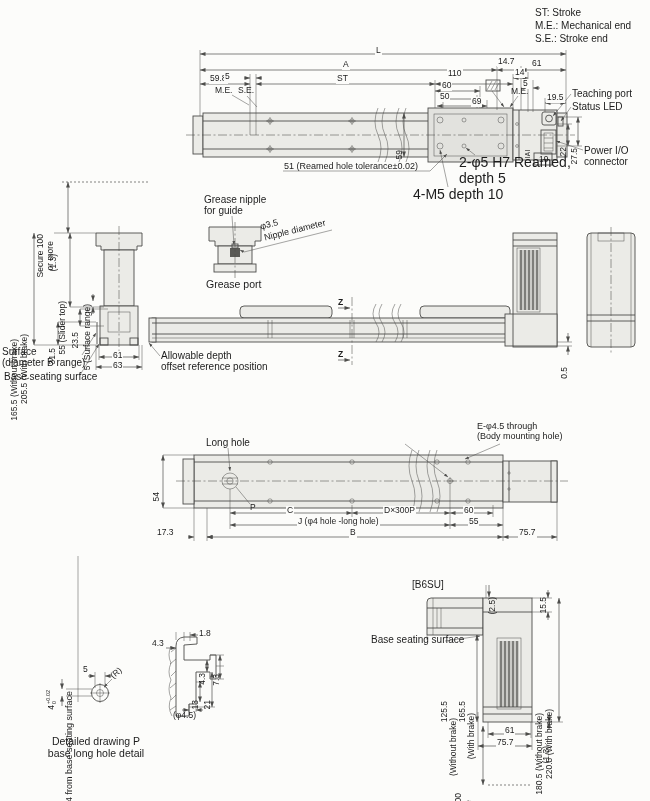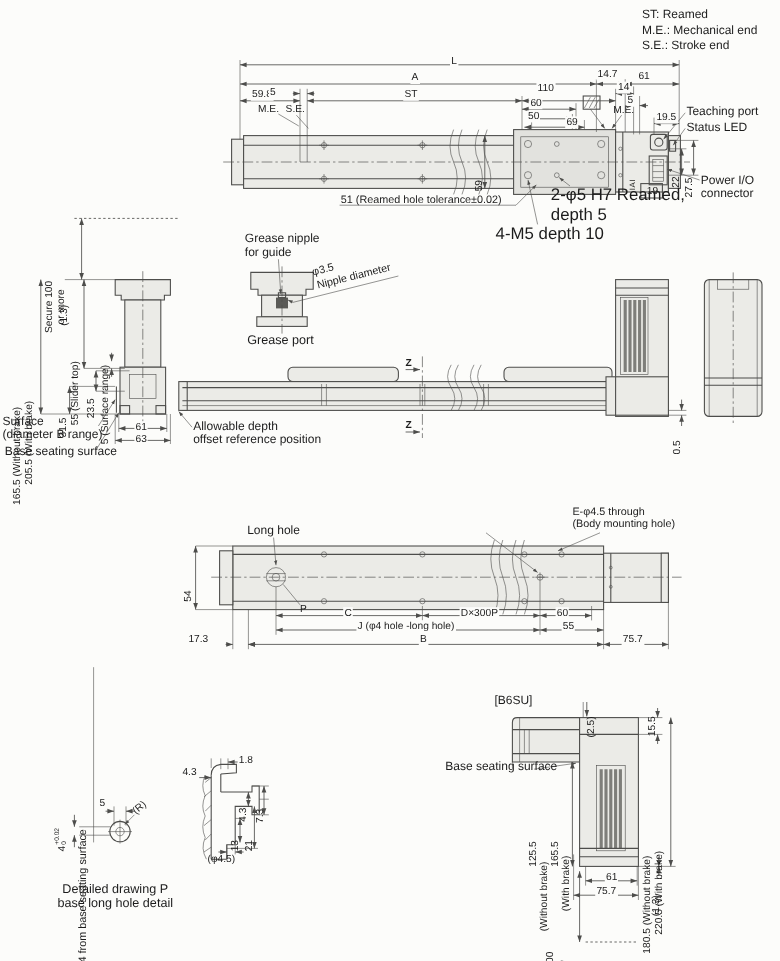--- a/index.html
+++ b/index.html
@@ -397,21 +397,21 @@
     <line class="thin" x1="478" y1="712" x2="478" y2="750"></line>
     <line class="thin" x1="532" y1="722" x2="532" y2="750"></line>
     <line class="dim" x1="478" y1="746" x2="532" y2="746" marker-start="url(#ae)" marker-end="url(#ae)"></line>
     <line class="dim" x1="549" y1="714" x2="549" y2="722" marker-end="url(#ae)"></line>
     <line class="dim" x1="549" y1="730" x2="549" y2="722" marker-end="url(#ae)"></line>
     <line class="dim" x1="483" y1="726" x2="483" y2="785" marker-start="url(#ae)" marker-end="url(#ae)"></line>
     <line class="dot" x1="488" y1="785" x2="532" y2="785"></line>
   </g>
 </svg>
 
-<span class="t l nb" style="left:535px;top:7px">ST: Reamed</span>
+<span class="t l nb" style="left:535px;top:7px">ST: Stroke</span>
 <span class="t l nb" style="left:535px;top:20px">M.E.: Mechanical end</span>
 <span class="t l nb" style="left:535px;top:33px">S.E.: Stroke end</span>
 
 <span class="t d" style="left:375px;top:46px">L</span>
 <span class="t d" style="left:342px;top:60px">A</span>
 <span class="t d" style="left:497px;top:57px">14.7</span>
 <span class="t d" style="left:531px;top:59px">61</span>
 <span class="t d" style="left:209px;top:74px">59.8</span>
 <span class="t d" style="left:224px;top:72px">5</span>
 <span class="t d nb" style="left:214px;top:86px">M.E.</span>

